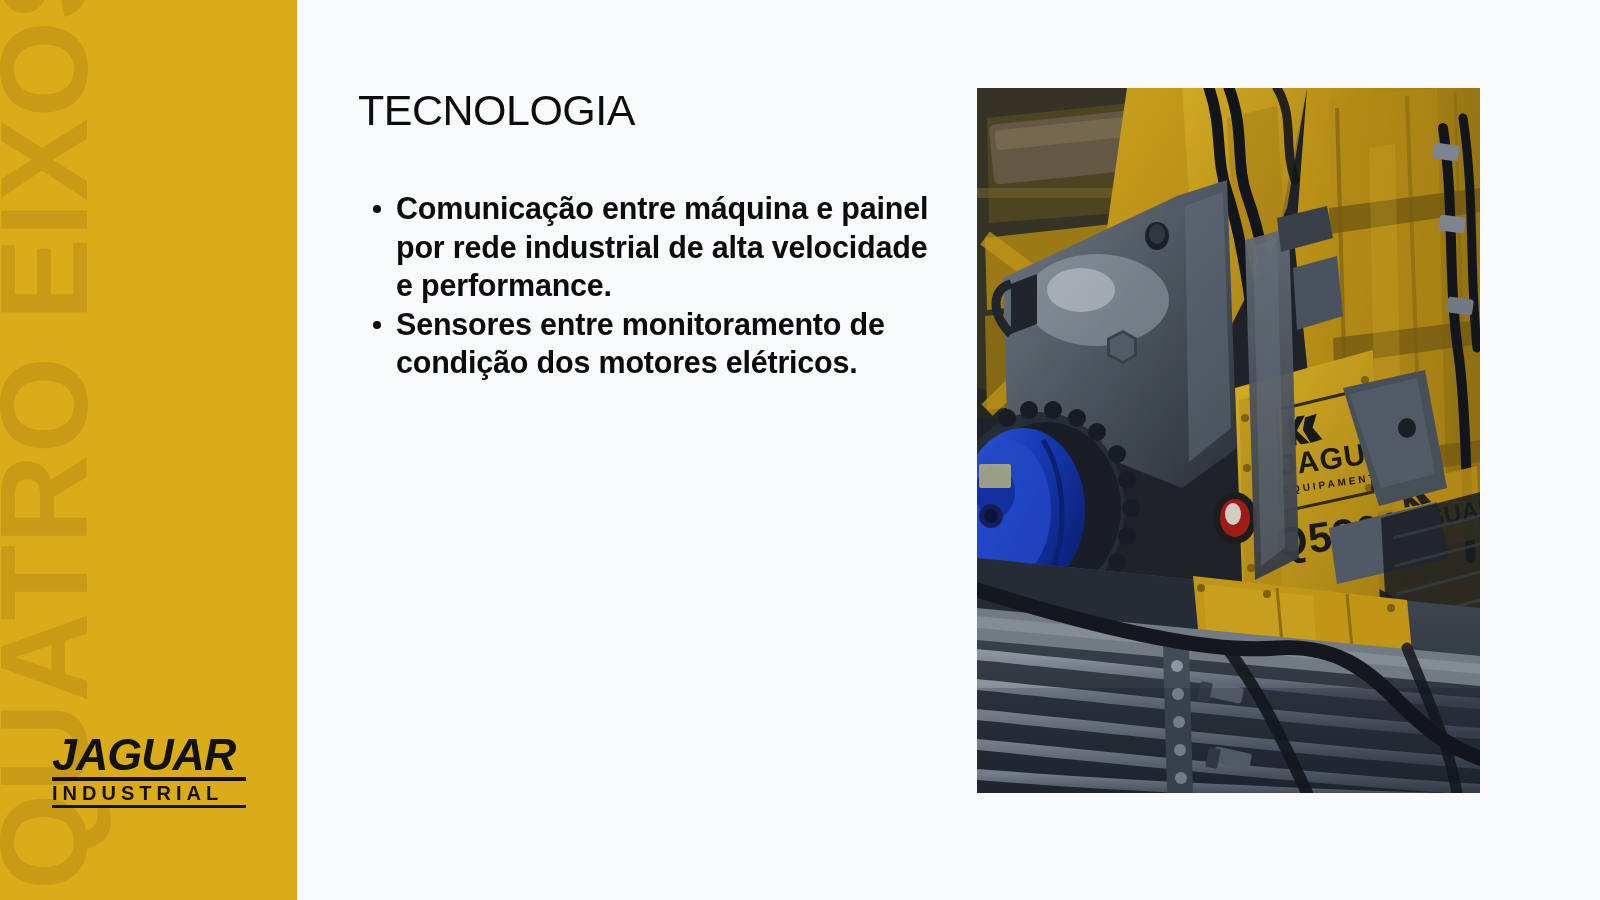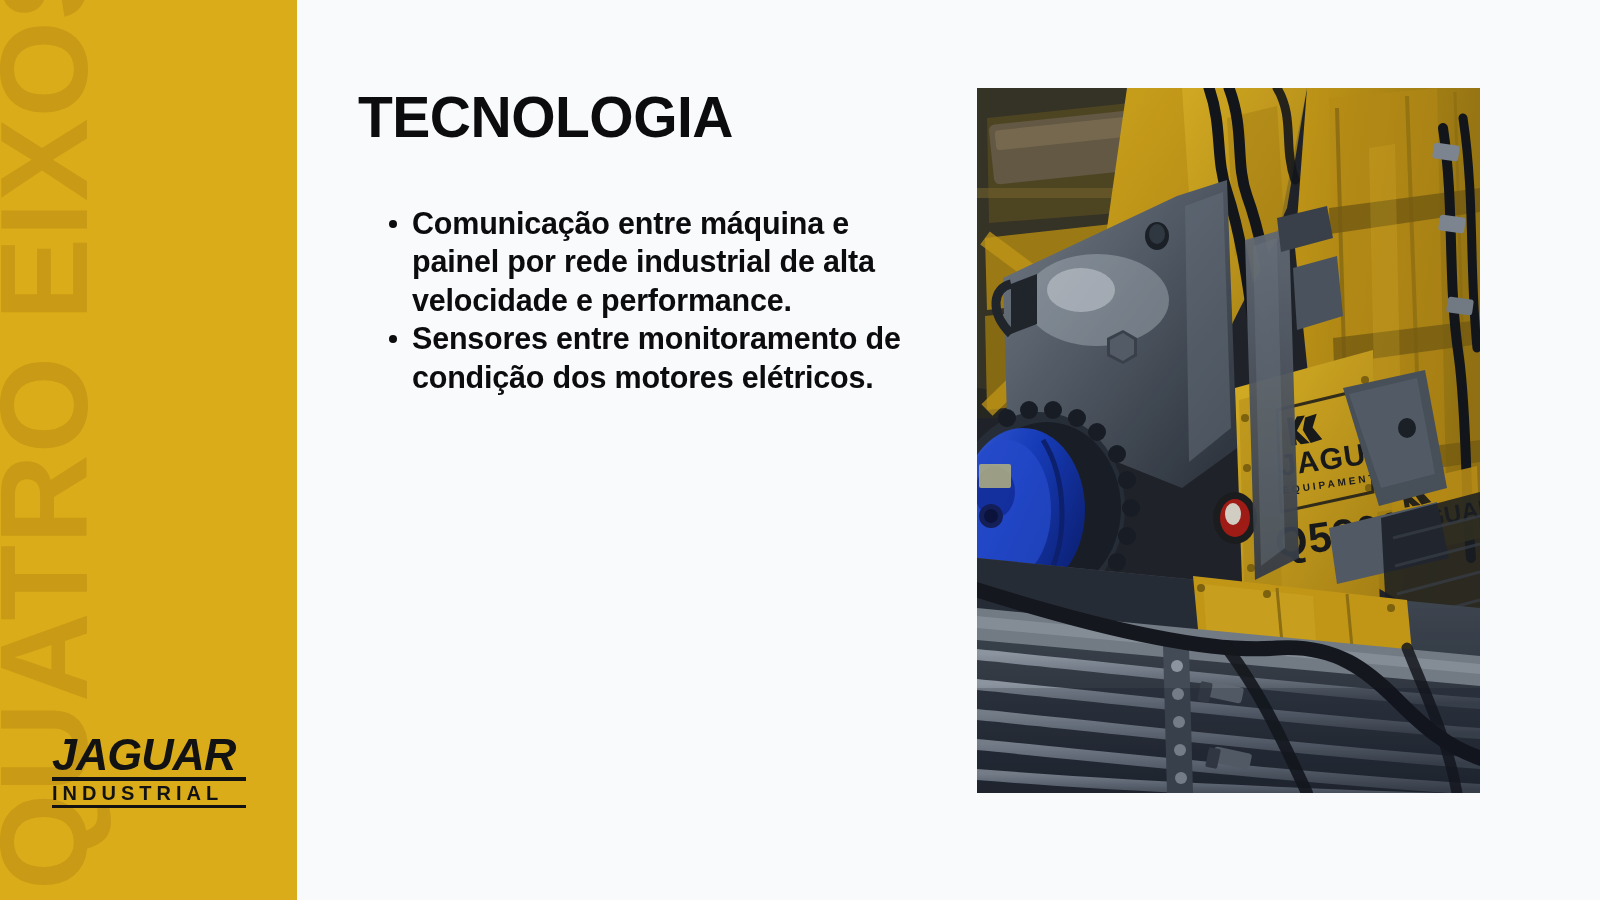--- a/index.html
+++ b/index.html
@@ -103,31 +103,31 @@
   
   .content {
     position: absolute;
     left: 358px;
     top: 88px;
     width: 580px;
   }
 
   .page-title {
     font-family: "Liberation Sans", sans-serif;
-    font-weight: bold;
-    font-size: 57px;
+    font-weight: normal;
+    font-size: 43px;
     line-height: 1.05;
     letter-spacing: -0.5px;
     color: #0C0C0E;
     margin: 0 0 56px 0;
   }
 
   .bullets {
     list-style: none;
-    margin: 16px;
+    margin: 0;
     padding: 0;
   }
   .bullet-item {
     position: relative;
     padding-left: 38px;
     font-family: "Liberation Sans", sans-serif;
     font-weight: bold;
     font-size: 30.5px;
     line-height: 38.5px;
     letter-spacing: -0.2px;

